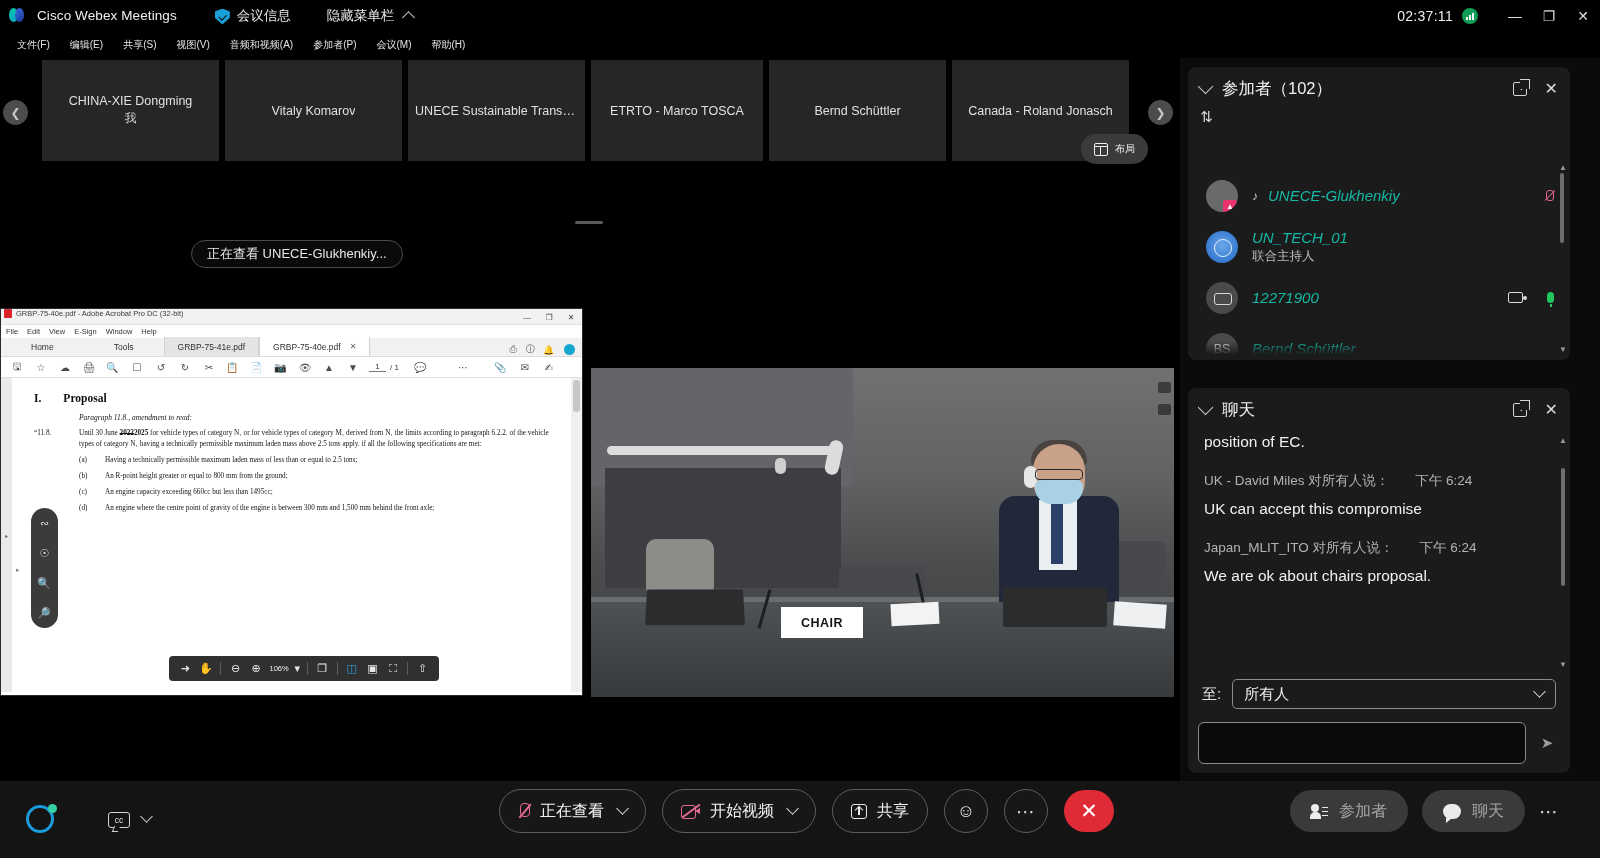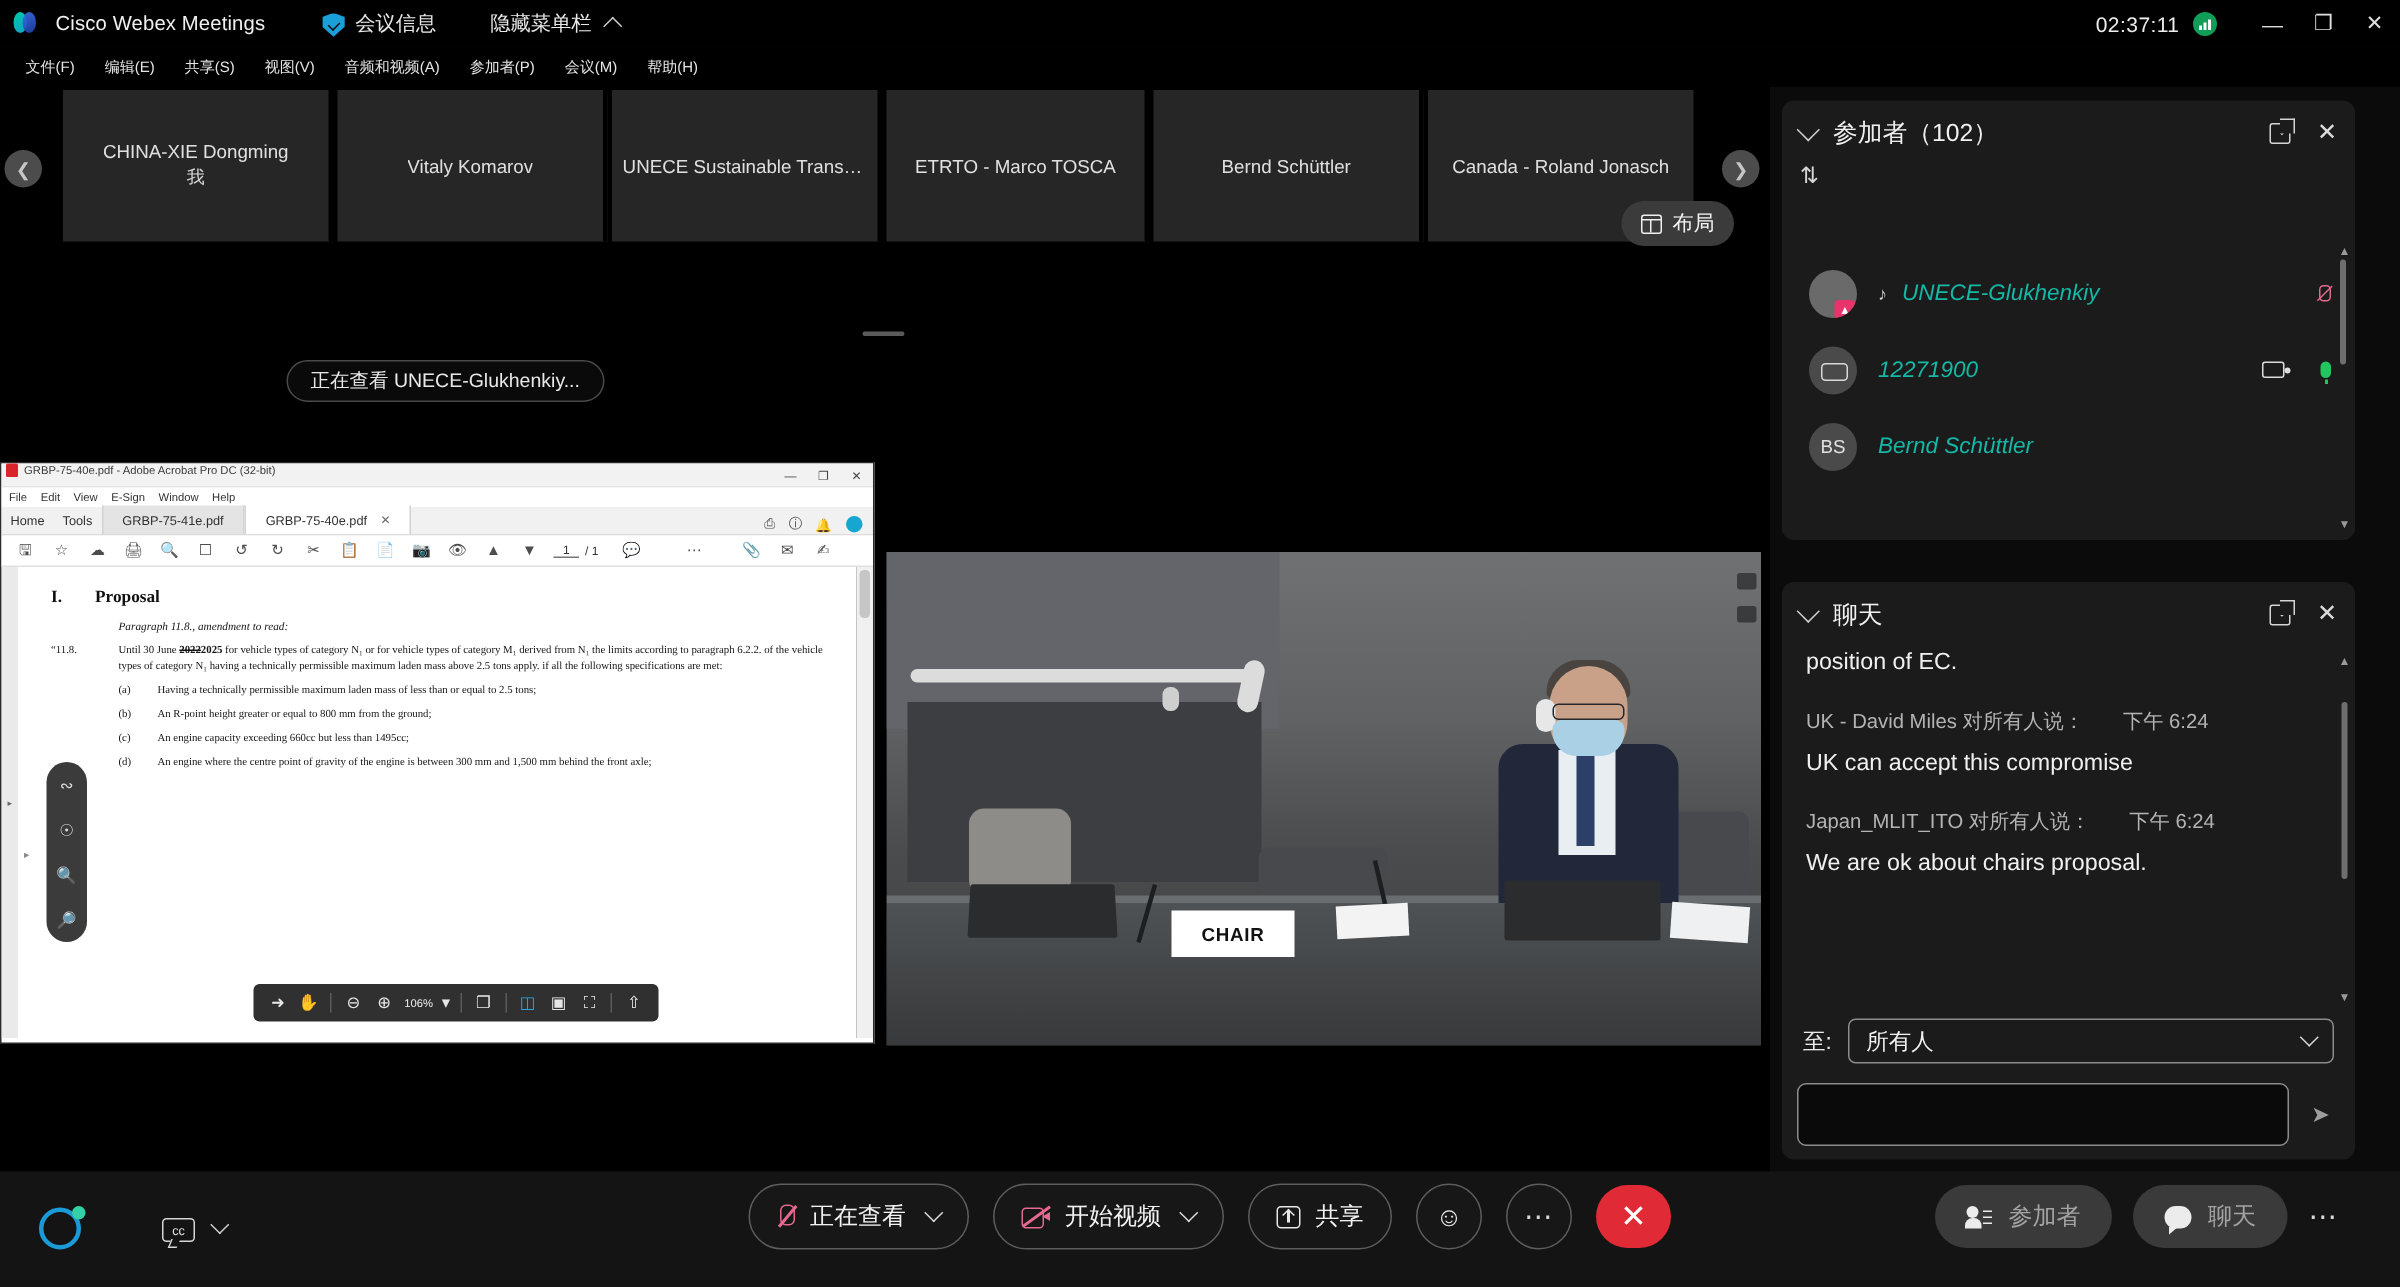--- a/index.html
+++ b/index.html
@@ -73,21 +73,21 @@
     background:#5a5a5a; color:#e9e9e9; display:flex; align-items:center; justify-content:center;
     font-size:12px; opacity:.85;
   }
   .fs-arrow.left { left:3px; }
   .fs-arrow.right { left:1148px; }
   .fs-grip { position:absolute; top:163px; left:575px; width:28px; height:3px; background:#5a5a5a; border-radius:2px;}
 
   .layout-pill {
     position:absolute; top:76px; left:1081px; height:30px; padding:0 13px;
     background:#3b3b3b; border-radius:16px; display:flex; align-items:center; gap:7px;
-    color:#f2f2f2; font-size:14px;
+    color:#f2f2f2; font-size:10px;
   }
   .layout-ico { width:14px; height:13px; border:1.5px solid #f0f0f0; border-radius:2px; position:relative;}
   .layout-ico::before{content:"";position:absolute;left:-1px;top:2.5px;width:13.5px;height:1.4px;background:#f0f0f0;}
   .layout-ico::after{content:"";position:absolute;left:5px;top:2.5px;width:1.4px;height:8.5px;background:#f0f0f0;}
 
   .viewing-pill {
     position:absolute; top:182px; left:191px; height:28px; padding:0 15px;
     border:1px solid #4a4a4a; border-radius:15px; display:flex; align-items:center;
     color:#e8e8e8; font-size:13px; background:#0a0a0a;
   }
@@ -100,21 +100,21 @@
   .acro-title {
     height:16px; background:#f2f2f2; display:flex; align-items:flex-start; font-size:7.5px; color:#3a3a3a;
     padding-left:3px; border-bottom:1px solid #e2e2e2;
   }
   .acro-pdficon { width:8px;height:9px;background:#d8242a; border-radius:1px; margin-right:4px;}
   .acro-wbtns { margin-left:auto; display:flex; gap:0; }
   .acro-wbtn { width:22px; height:16px; display:flex;align-items:center;justify-content:center;font-size:8px;color:#444;}
   .acro-menu { height:13px; background:#fff; display:flex; align-items:center; gap:9px; padding-left:5px; font-size:7.5px; color:#333; }
   .acro-tabs { height:19px; background:#f1f1f1; display:flex; align-items:flex-end; border-bottom:1px solid #dcdcdc;}
   .acro-tab { height:19px; display:flex; align-items:center; padding:0 13px; font-size:8.5px; color:#303030;}
-  .acro-tab.home, .acro-tab.tools { padding:0 6px; }
+  .acro-tab.home, .acro-tab.tools { padding:0 30px; }
   .acro-tab.doc { background:#e4e4e4; border-left:1px solid #d2d2d2; border-right:1px solid #d2d2d2;}
   .acro-tab.doc.active { background:#fff; }
   .acro-tab .x { margin-left:9px; font-size:8px; color:#666;}
   .acro-tabs .right { margin-left:auto; display:flex; align-items:center; gap:9px; padding-right:7px;}
   .acro-ico { font-size:9px; color:#4a4a4a; }
   .acro-avatar { width:11px;height:11px;border-radius:50%;background:#16a7d0;}
   .acro-toolbar {
     height:21px; background:#fff; border-bottom:1px solid #e0e0e0;
     display:flex; align-items:center; gap:0px; padding-left:4px;
   }
@@ -558,20 +558,27 @@
             </div>
           <span class="ico-speak">♪</span>
           <div>
             <div class="pname">UNECE-Glukhenkiy</div>
           </div>
           <div class="pright">
               <span class="ico-micmuted"></span>
             </div>
         </div>
 
+        <div class="prow">
+          <div class="av un"></div>
+          <div>
+            <div class="pname">UN_TECH_01</div>
+            <div class="psub">联合主持人</div>
+          </div>
+        </div>
 
         <div class="prow">
           <div class="av phone"></div>
           <div>
             <div class="pname">12271900</div>
           </div>
           <div class="pright">
             <span class="ico-cam"></span>
             <span class="ico-mic"></span>
           </div>

